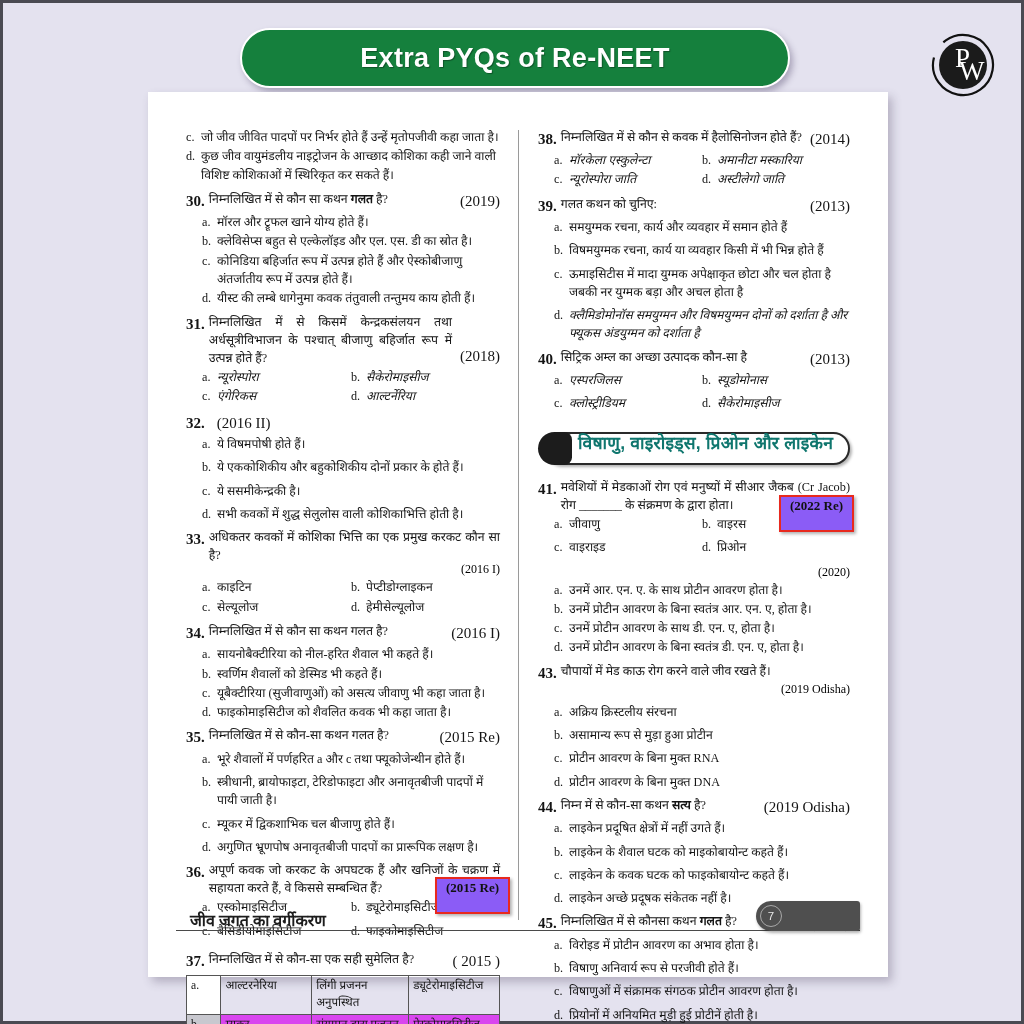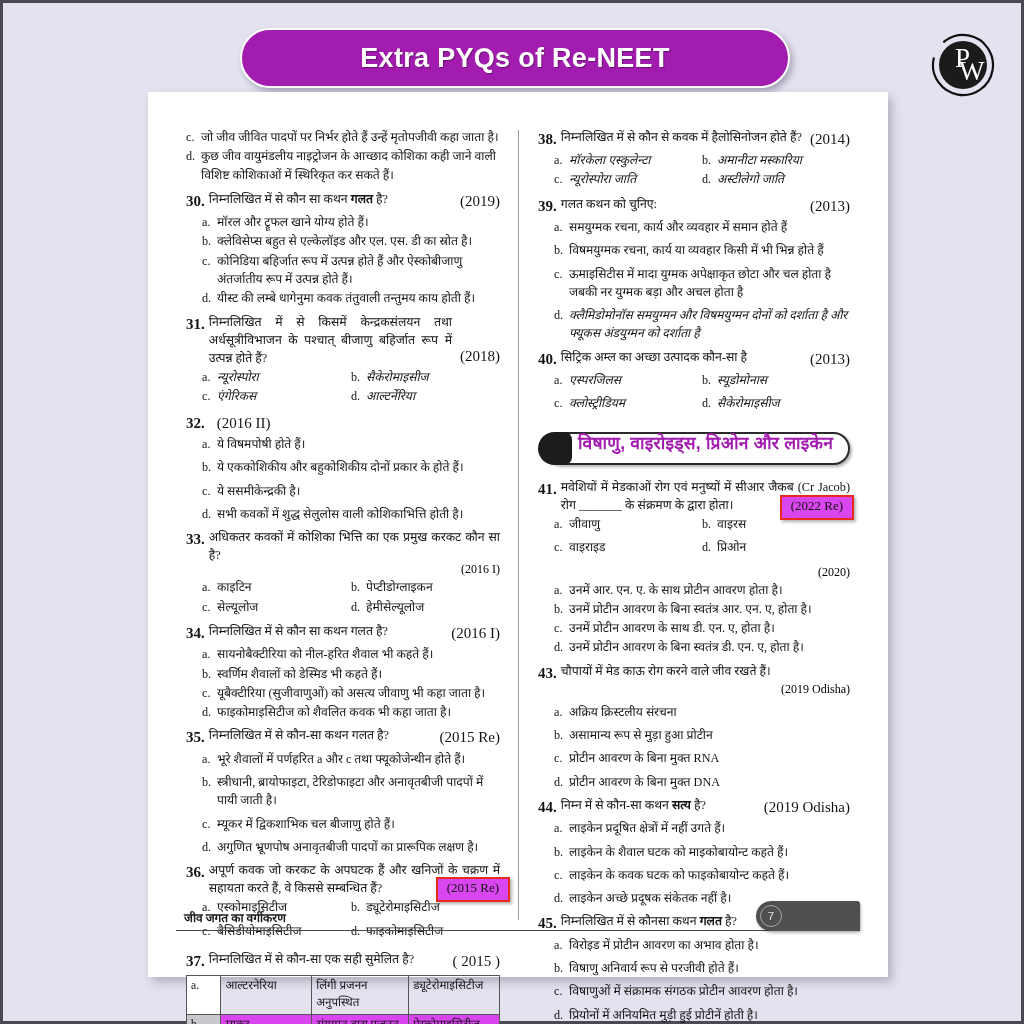--- a/index.html
+++ b/index.html
@@ -12,21 +12,21 @@
     background: #e4e2ef;
     font-family: "Liberation Serif", "DejaVu Serif", serif;
     border: 3px solid #4a4a52;
   }
 
   
   #title-banner {
     position: absolute;
     left: 240px; top: 28px;
     width: 550px; height: 60px;
-    background: #a21caf;
+    background: #15803d;
     border: 2px solid #ffffff;
     border-radius: 30px;
     box-shadow: 3px 4px 6px rgba(60,50,90,0.35);
     display: flex; align-items: center; justify-content: center;
   }
   #title-banner .txt {
     color: #ffffff;
     font-family: "Liberation Sans", sans-serif;
     font-weight: bold;
     font-size: 27px;
@@ -128,27 +128,28 @@
   .opts.two-col {
     display: flex; flex-wrap: wrap;
   }
   .opts.two-col .opt { width: 50%; }
   .opts.wide .opt { width: 100%; }
   .opt.loose { margin-bottom: 5px; }
 
   
   .hl-year {
     display: inline-block;
-    background: #d946ef;
+    background: #8b5cf6;
     border: 2px solid #e8291e;
-    padding: 1px 9px 4px 9px;
+    padding: 1px 9px 16px 9px;
     font-size: 13px;
     color: #111;
     box-shadow: 2px 2px 3px rgba(0,0,0,0.30);
     position: absolute;
+    font-weight: bold;
   }
 
   
   .sec-header {
     position: relative;
     margin: 14px 0 13px 0;
     height: 33px;
   }
   .sec-header .pill {
     position: absolute;
@@ -166,21 +167,21 @@
     background: #1c1c1c;
     border-radius: 17px 8px 8px 17px;
   }
   .sec-header .sec-txt {
     position: absolute;
     left: 40px; top: 0; right: 10px; height: 20px;
     display: flex; align-items: center;
     font-family: "Liberation Sans", sans-serif;
     font-weight: bold;
     font-size: 17.5px;
-    color: #a21caf;
+    color: #0f766e;
     letter-spacing: 0.2px;
   }
 
   
   .match-table {
     border-collapse: collapse;
     width: 100%;
     margin-top: 3px;
     font-size: 11.6px;
     line-height: 1.45;
@@ -205,22 +206,22 @@
     left: 28px; right: 28px; bottom: 38px;
     height: 34px;
   }
   #footer-rule {
     position: absolute;
     left: 0; right: 0; top: 25px;
     height: 1px; background: #4a4a4a;
   }
   #footer-title {
     position: absolute;
-    left: 8px; top: 4px;
-    font-size: 12px;
+    left: 14px; top: 4px;
+    font-size: 16px;
     font-weight: bold;
     color: #1c1c1c;
   }
   #page-badge {
     position: absolute;
     right: 0; top: -4px;
     width: 104px; height: 30px;
     background: #4f4f4f;
     border-radius: 15px 3px 3px 15px;
     box-shadow: 1px 2px 3px rgba(0,0,0,0.30);

